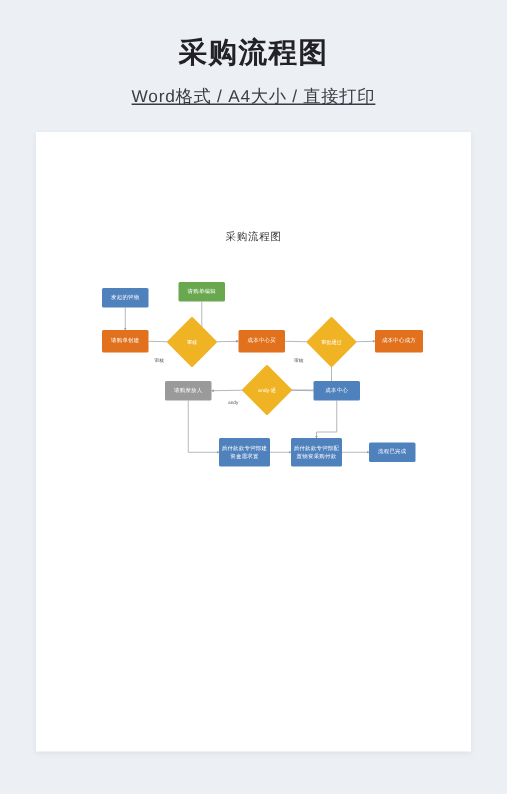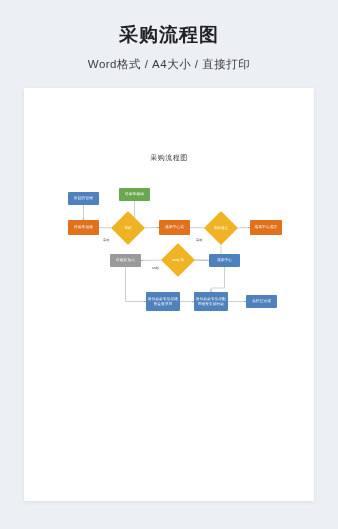--- a/index.html
+++ b/index.html
@@ -18,20 +18,21 @@
     font-weight:bold;
     color:#222226;
     letter-spacing:1px;
     margin:0 0 9px 0;
   }
   .sub-title{
     font-size:11.5px;
     color:#3b3b42;
     margin:0;
     letter-spacing:0.5px;
+    text-decoration:underline;
   }
   .sheet{
     position:absolute;
     left:24px;top:88px;
     width:290px;height:413px;
     background:#ffffff;
     box-shadow:0 1px 4px rgba(0,0,0,0.07);
   }
   .diagram-title{
     position:absolute;

